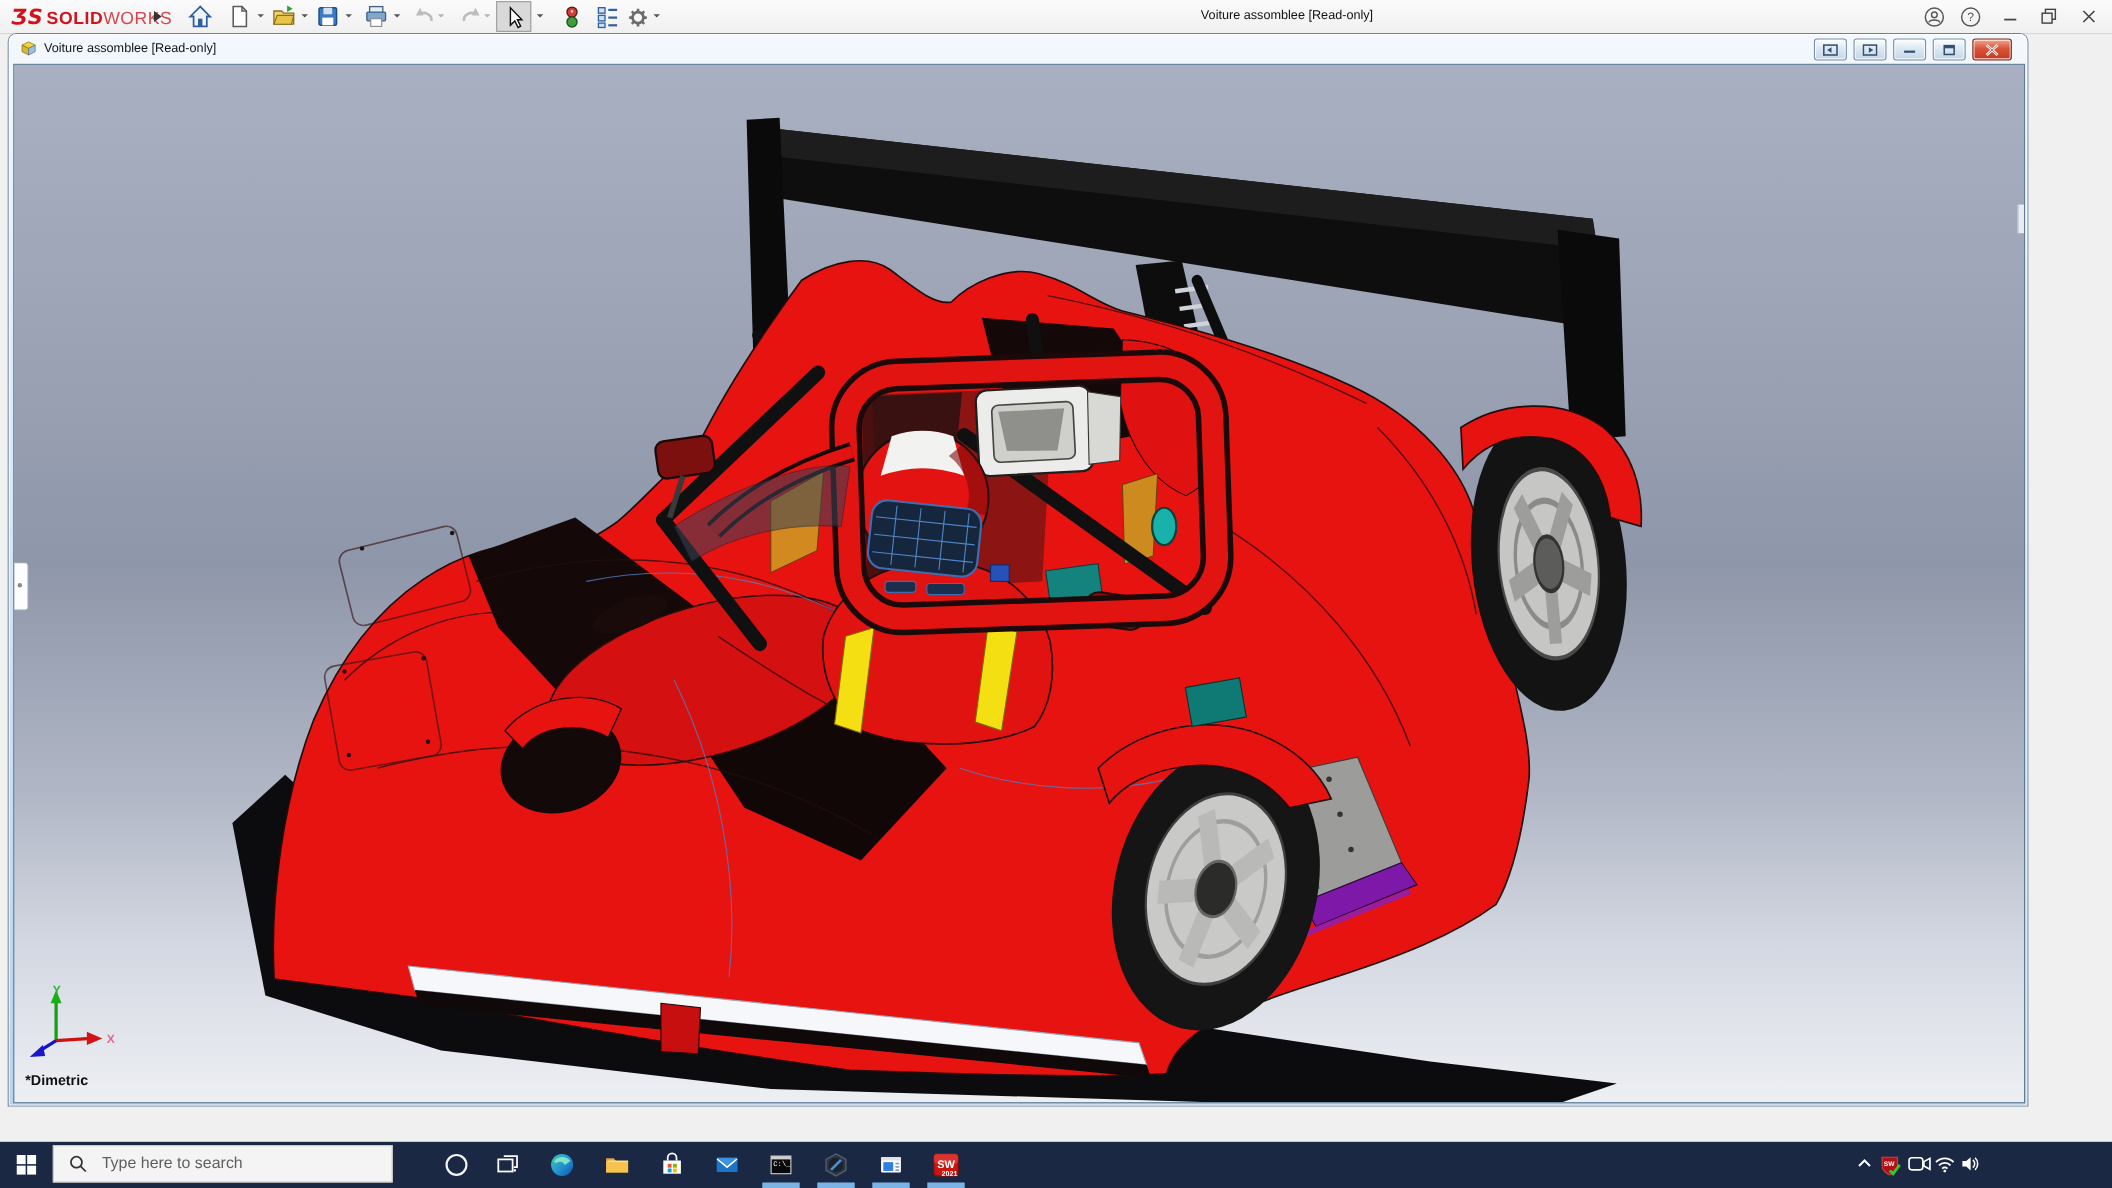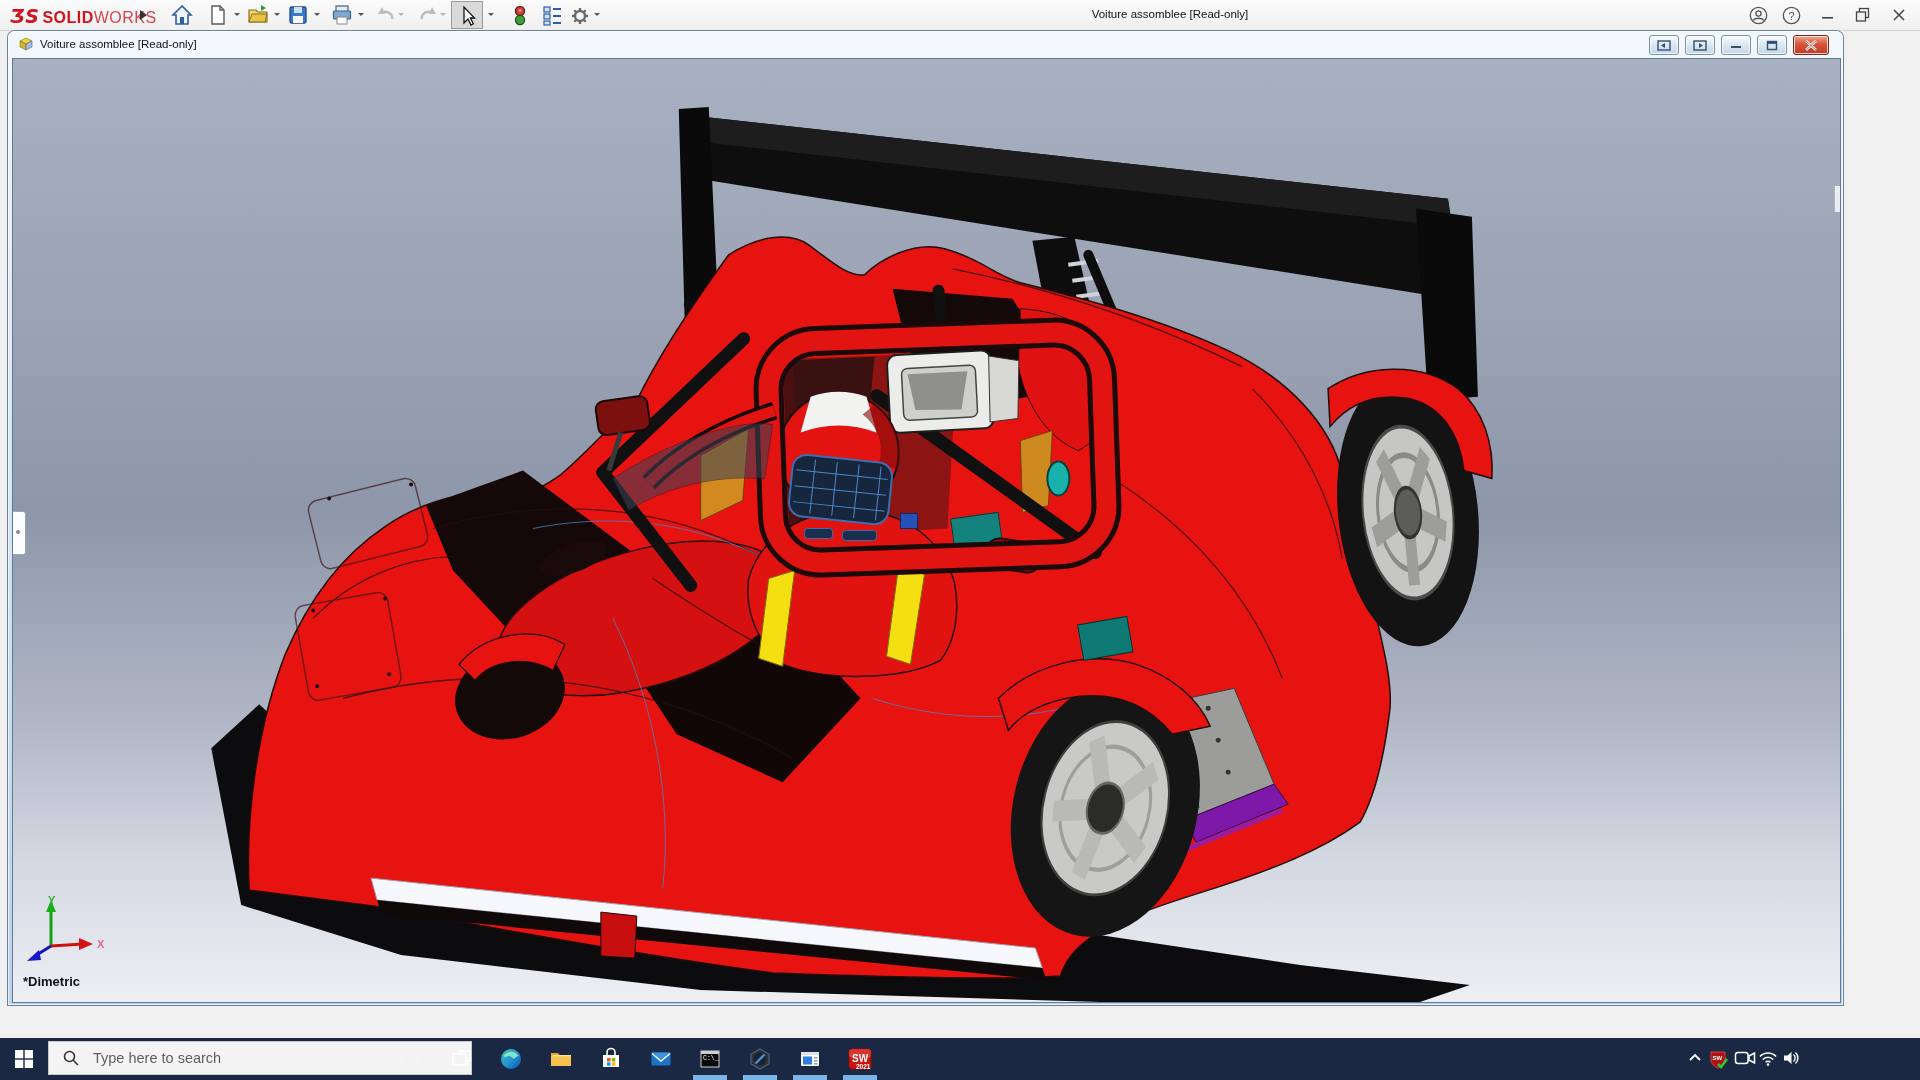--- a/index.html
+++ b/index.html
@@ -27,21 +27,21 @@
     background:linear-gradient(180deg,#a8b0c2 0%,#99a1b3 30%,#8e96a9 48%,#b0b6c5 70%,#d4d8e2 85%,#edeff3 100%);}
   #cargfx{position:absolute;left:0;top:0;}
   #lefttab{position:absolute;left:-1px;top:452px;width:12px;height:42px;background:#fcfdfe;border:1px solid #9aa7b5;border-radius:0 3px 3px 0;}
   #lefttab i{position:absolute;left:3px;top:18px;width:4px;height:4px;border-radius:50%;background:#8b8b8b;}
   #scrollhint{position:absolute;right:0;top:127px;width:5px;height:26px;background:#e9edf3;border-left:1px solid #aeb8c4;}
   #viewlabel{position:absolute;left:10px;top:915px;font-size:13px;font-weight:bold;color:#101010;}
   #triad{position:absolute;left:8px;top:835px;}
   
   #taskbar{position:absolute;left:0;top:1038px;width:1920px;height:42px;background:#1a2844;}
   #startbtn{position:absolute;left:10px;top:9px;width:28px;height:24px;display:flex;align-items:center;justify-content:center;}
-  #searchbox{position:absolute;left:48px;top:3px;width:424px;height:34px;background:#f4f4f4;border:1px solid #c8c8c8;box-sizing:border-box;display:flex;align-items:center;}
+  #searchbox{position:absolute;left:48px;top:3px;width:309px;height:34px;background:#f4f4f4;border:1px solid #c8c8c8;box-sizing:border-box;display:flex;align-items:center;}
   #searchbox input{border:none;background:transparent;outline:none;font-size:14.5px;color:#444;font-family:"Liberation Sans",sans-serif;width:270px;}
   #searchbox input::placeholder{color:#5f5f5f;}
   .tbicon{position:absolute;top:9px;width:24px;height:24px;}
   .runbar{position:absolute;top:37px;height:5px;width:34px;background:#7ab4e6;}
   .trayicon{position:absolute;top:11px;width:20px;height:20px;}
 </style>
 </head>
 <body>
 
 <div id="appbar">

